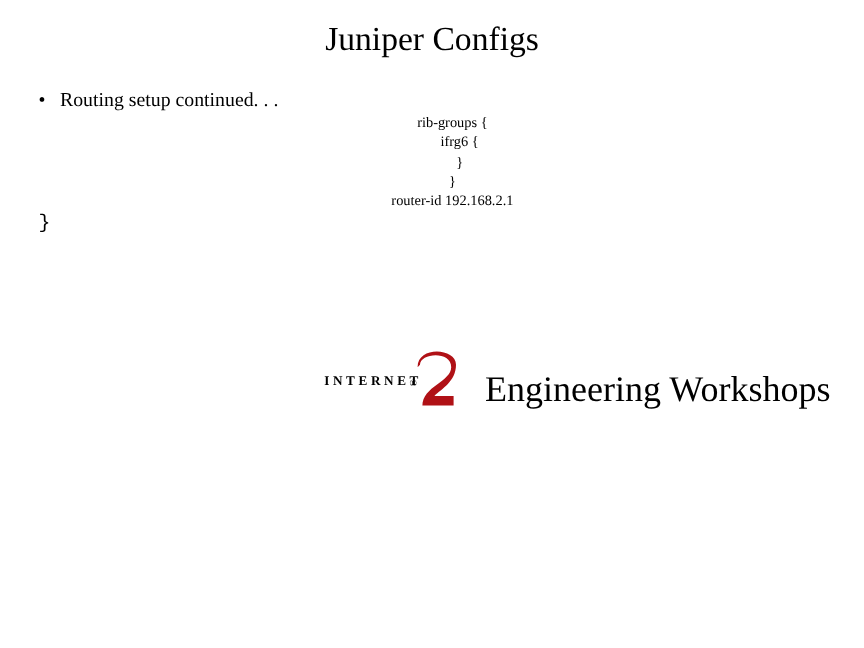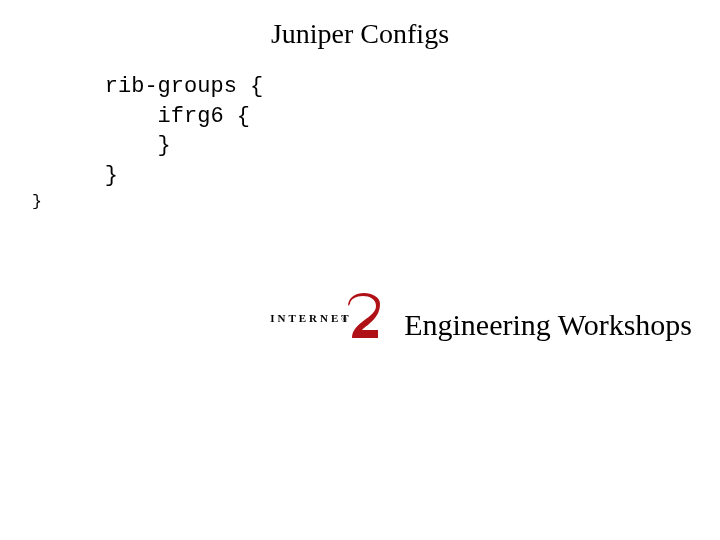--- a/index.html
+++ b/index.html
@@ -38,25 +38,26 @@
     margin-left: 2px;
   }
   ul.bullets > li {
     margin: 0;
   }
   .lead {
     font-family: "Times New Roman", Times, serif;
     font-size: 16.5px;
   }
   .code {
-    font-family: Liberation Mono, monospace;
-    font-size: 22px;
+    font-family: Liberation Serif, serif;
+    font-size: 12px;
     white-space: pre;
     margin: 0;
     padding-left: 22px;
+    text-align: center;
   }
   .close-brace {
     font-family: "Courier New", Courier, monospace;
     font-size: 16.5px;
     margin: 0;
     padding-left: 2px;
   }
   .footer {
     position: absolute;
     bottom: 42px;
@@ -97,24 +98,28 @@
   }
 </style>
 </head>
 <body>
 
 <div class="slide">
 
   <h1 class="title">Juniper Configs</h1>
 
   <div class="body">
+    <ul class="bullets">
+      <li><span class="lead">Routing setup continued. . .</span></li>
+    </ul>
     <pre class="code">    rib-groups {</pre>
     <pre class="code">        ifrg6 {</pre>
     <pre class="code">        }</pre>
     <pre class="code">    }</pre>
+    <pre class="code">    router-id 192.168.2.1</pre>
     <pre class="close-brace">}</pre>
   </div>
 
   <div class="footer">
     <div class="logo">
       <span class="logo-text">INTERNET</span>
       <span class="logo-reg">®</span>
       <svg class="logo-two" viewBox="0 0 36 56">
         <path d="M4 14 C4 4, 30 2, 30 16 C30 28, 6 32, 6 48 L32 48 L32 40 L16 40 C22 34, 34 28, 34 14 C34 0, 2 -2, 2 16 Z" fill="#b01116"></path>
       </svg>

